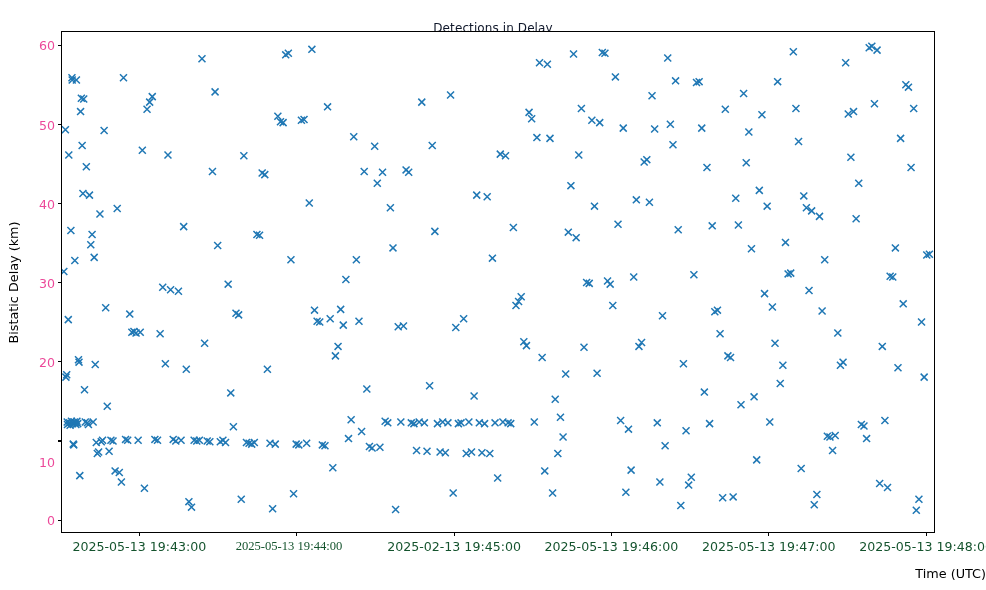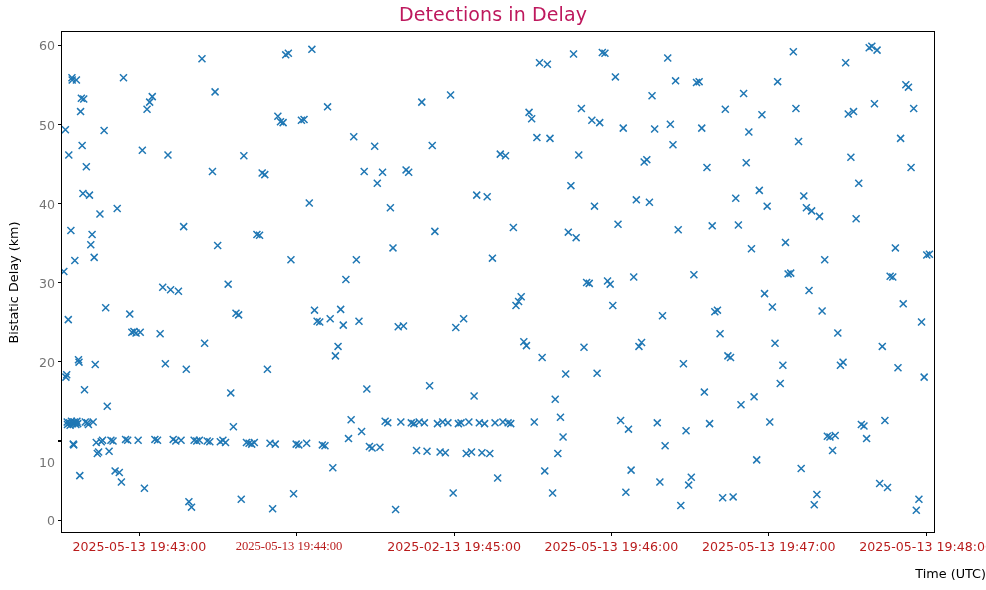--- a/index.html
+++ b/index.html
@@ -11,25 +11,25 @@
     position: relative;
     width: 986px;
     height: 590px;
     background: #ffffff;
     font-family: "DejaVu Sans", sans-serif;
     overflow: hidden;
   }
   #chart-title {
     position: absolute;
     left: 0;
-    top: 3px;
+    top: 21px;
     width: 986px;
     text-align: center;
-    font-size: 19px;
-    color: #be185d;
+    font-size: 12px;
+    color: #0f172a;
     letter-spacing: 0.1px;
   }
   
   #plot-area {
     position: absolute;
     left: 61px;
     top: 31px;
     width: 874px;
     height: 502px;
     border: 1.1px solid #000000;
@@ -51,37 +51,37 @@
     height: 1.1px;
     background: #000000;
     left: -3.6px;
   }
   .ytick-label {
     position: absolute;
     right: 100%;
     margin-right: 7px;
     transform: translateY(-50%);
     font-size: 12.6px;
-    color: #737373;
+    color: #ec4899;
     white-space: nowrap;
   }
   .xtick-mark {
     position: absolute;
     width: 1.1px;
     height: 3.6px;
     background: #000000;
     top: 100%;
   }
   .xtick-label {
     position: absolute;
     top: 100%;
     margin-top: 7px;
     transform: translateX(-50%);
     font-size: 12.6px;
-    color: #b91c1c;
+    color: #14532d;
     white-space: nowrap;
   }
   
   #xlabel {
     position: absolute;
     left: 0;
     top: 566px;
     width: 986px;
     text-align: right;
     font-size: 12.8px;

